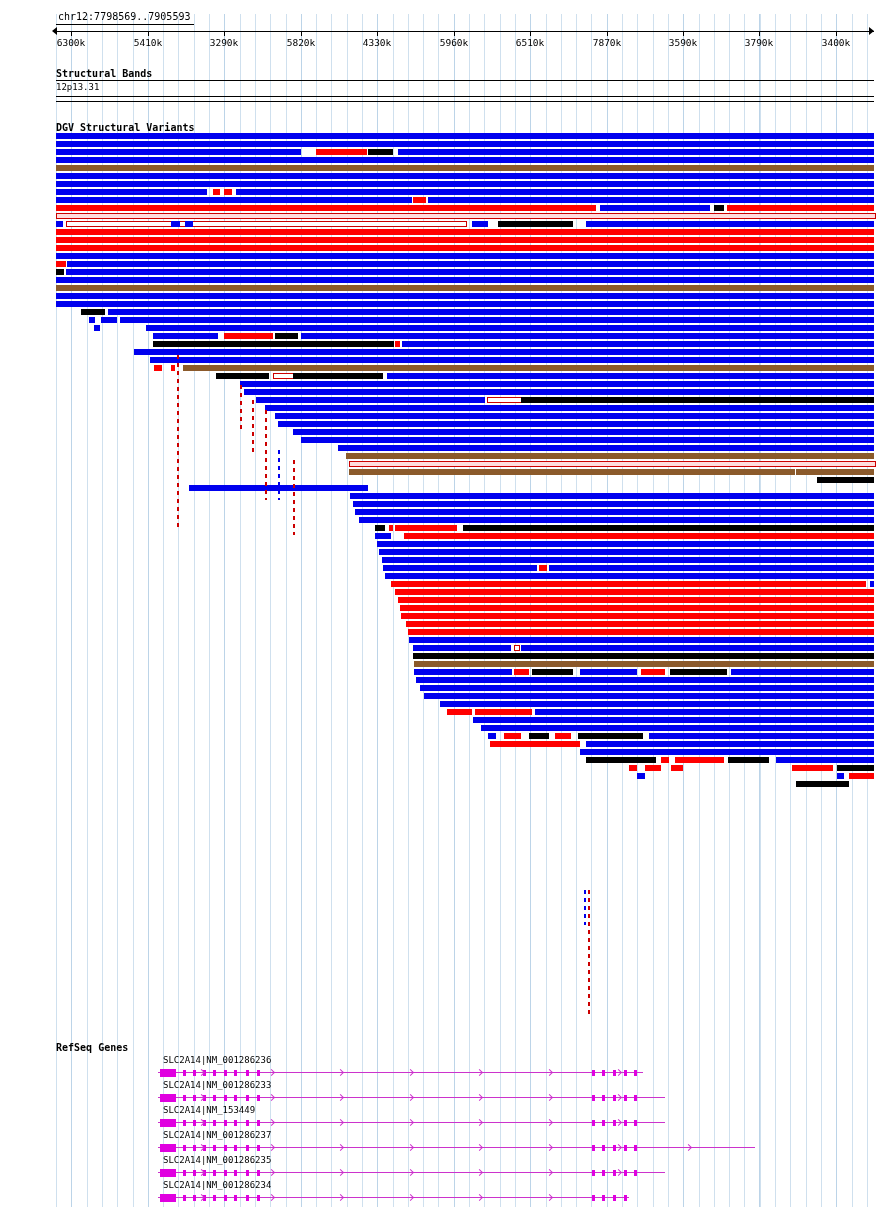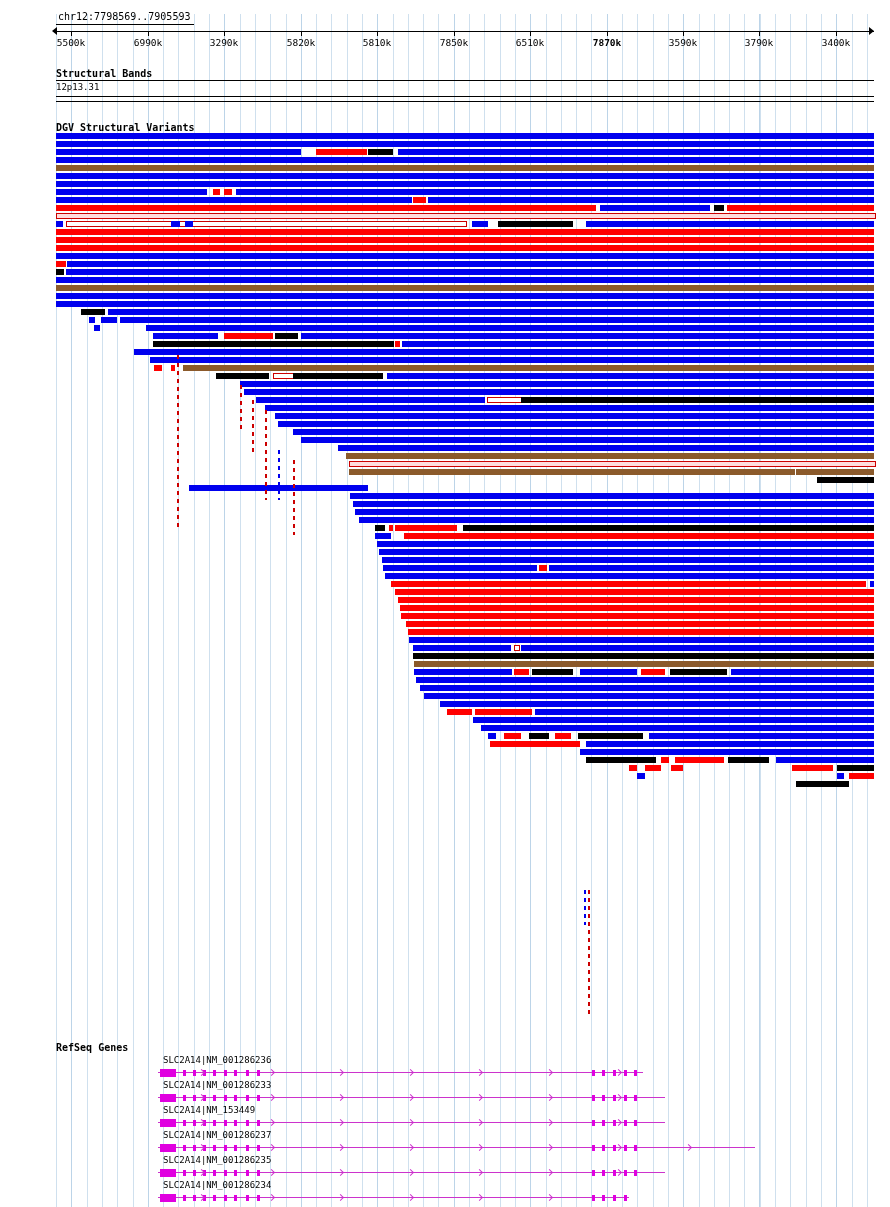--- a/index.html
+++ b/index.html
@@ -110,35 +110,35 @@
     </div>
 
   <div class="loc-label">chr12:7798569..7905593</div>
   <div class="loc-rule"></div>
 
   <div class="axis"></div>
   <div class="axis-arrow-l"></div>
   <div class="axis-arrow-r"></div>
   <div id="ticklayer">
       <div class="tick" style="left: 71px;"></div>
-      <div class="ticklabel" style="left: 71px;">5500k</div>
+      <div class="ticklabel" style="left: 71px;">6300k</div>
       <div class="tick" style="left: 148px;"></div>
-      <div class="ticklabel" style="left: 148px;">6990k</div>
+      <div class="ticklabel" style="left: 148px;">5410k</div>
       <div class="tick" style="left: 224px;"></div>
       <div class="ticklabel" style="left: 224px;">3290k</div>
       <div class="tick" style="left: 301px;"></div>
       <div class="ticklabel" style="left: 301px;">5820k</div>
       <div class="tick" style="left: 377px;"></div>
-      <div class="ticklabel" style="left: 377px;">5810k</div>
+      <div class="ticklabel" style="left: 377px;">4330k</div>
       <div class="tick" style="left: 454px;"></div>
-      <div class="ticklabel" style="left: 454px;">7850k</div>
+      <div class="ticklabel" style="left: 454px;">5960k</div>
       <div class="tick" style="left: 530px;"></div>
       <div class="ticklabel" style="left: 530px;">6510k</div>
       <div class="tick" style="left: 607px;"></div>
-      <div class="ticklabel" style="left: 607px; font-weight: bold;">7870k</div>
+      <div class="ticklabel" style="left: 607px;">7870k</div>
       <div class="tick" style="left: 683px;"></div>
       <div class="ticklabel" style="left: 683px;">3590k</div>
       <div class="tick" style="left: 759px;"></div>
       <div class="ticklabel" style="left: 759px;">3790k</div>
       <div class="tick" style="left: 836px;"></div>
       <div class="ticklabel" style="left: 836px;">3400k</div>
     </div>
 
   <div class="track-title" style="left:56px;top:68px;">Structural Bands</div>
   <div class="hline" style="left:56px;top:80px;width:818px;"></div>

